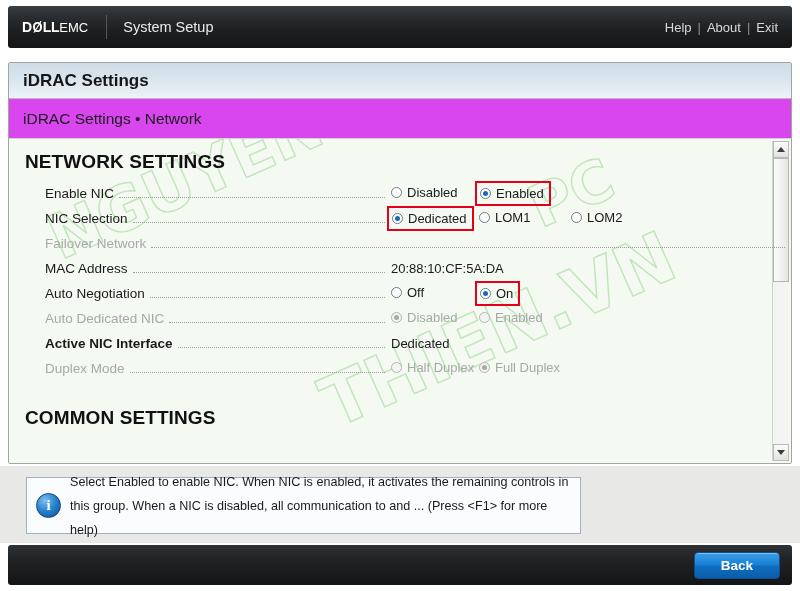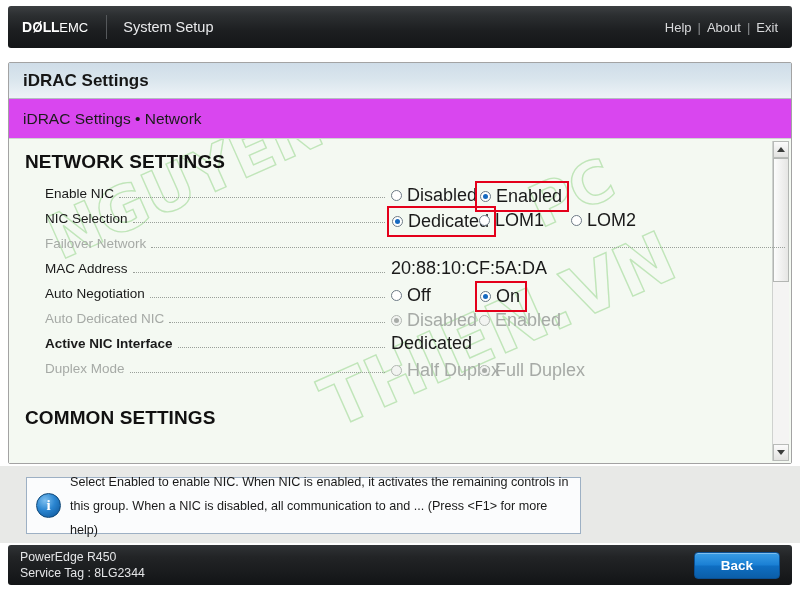--- a/index.html
+++ b/index.html
@@ -119,21 +119,21 @@
     margin: 0 6px 0 5px;
     height: 1px;
     border-bottom: 1px dotted #9aa09a;
     position: relative; top: 4px;
     min-width: 10px;
   }
   .row-values {
     flex: 0 0 auto;
     width: 400px;
     display: flex; align-items: center;
-    font-size: 18px; color: #1a1a1a;
+    font-size: 13px; color: #1a1a1a;
   }
   .opt {
     display: flex; align-items: center;
     position: relative;
     white-space: nowrap;
   }
   .opt-label { margin-left: 5px; }
   .row.disabled .row-values, .row.disabled .opt-label { color: #a6aaa6; }
 
   .radio {
@@ -404,20 +404,16 @@
     </div>
   </div>
 
   <div class="help-strip"></div>
   <div class="help-box">
     <div class="info-icon">i</div>
     <div class="help-text">Select Enabled to enable NIC. When NIC is enabled, it activates the remaining controls in this group. When a NIC is disabled, all communication to and ... (Press &lt;F1&gt; for more help)</div>
   </div>
 
   <div class="footer">
-    <div class="footer-left">
-      <div>PowerEdge R450</div>
-      <div class="tag">Service Tag : 8LG2344</div>
-    </div>
     <div class="back-btn">Back</div>
   </div>
 
 </div>
 
 </body></html>

